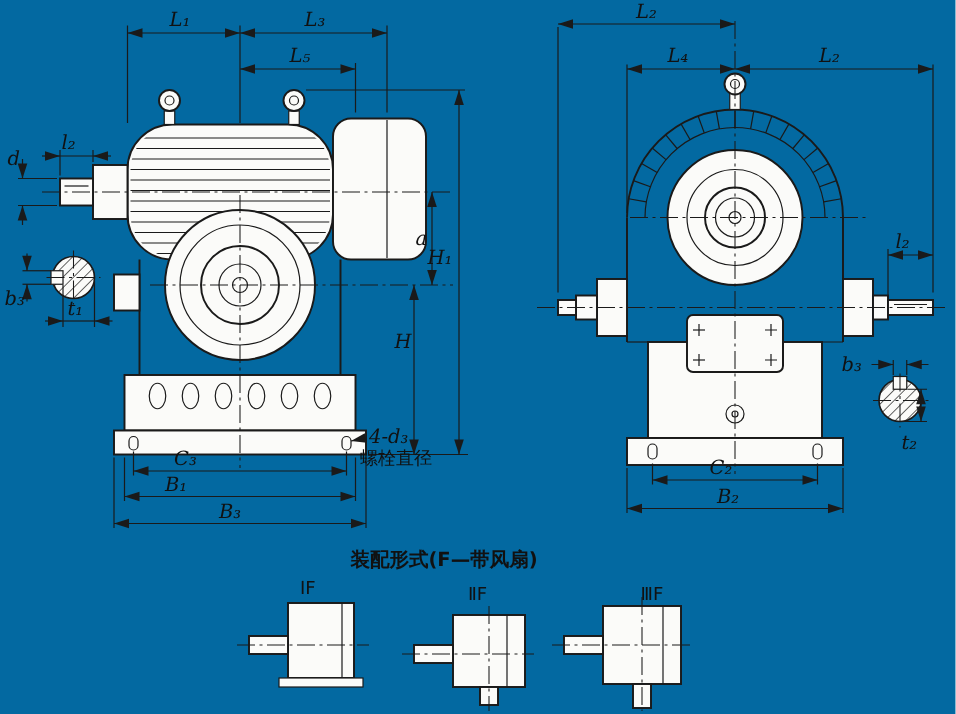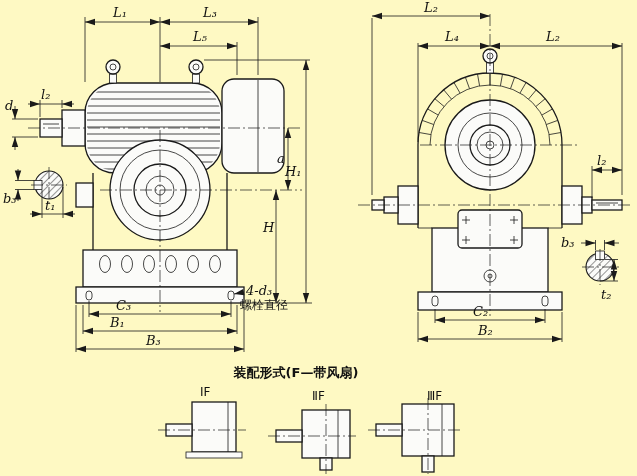--- a/index.html
+++ b/index.html
@@ -1,16 +1,16 @@
 <!DOCTYPE html>
 <html><head>
 <meta charset="utf-8">
 <style>
   html,body{margin:0;padding:0;background:#fbfbf9;}
-  .page{width:637px;height:476px;position:relative;background:#fef9c3;overflow:hidden;}
+  .page{width:637px;height:476px;position:relative;background:#0369a1;overflow:hidden;}
   svg{display:block;}
   .ol{fill:none;stroke:#1a1a1a;stroke-width:1.3;}
   .olf{fill:#fbfbf9;stroke:#1a1a1a;stroke-width:1.3;}
   .th{fill:none;stroke:#1a1a1a;stroke-width:0.8;}
   .thf{fill:#fbfbf9;stroke:#1a1a1a;stroke-width:0.8;}
   .cl{fill:none;stroke:#1a1a1a;stroke-width:0.7;stroke-dasharray:12 3 2 3;}
   text.dl{font:italic 13px "DejaVu Serif","DejaVu Sans",serif;fill:#111;}
   text.cn{font:12px "DejaVu Sans","Liberation Sans",sans-serif;fill:#111;}
   text.cnb{font:bold 13px "DejaVu Sans","Liberation Sans",sans-serif;fill:#111;}
   text.mid{text-anchor:middle;}

